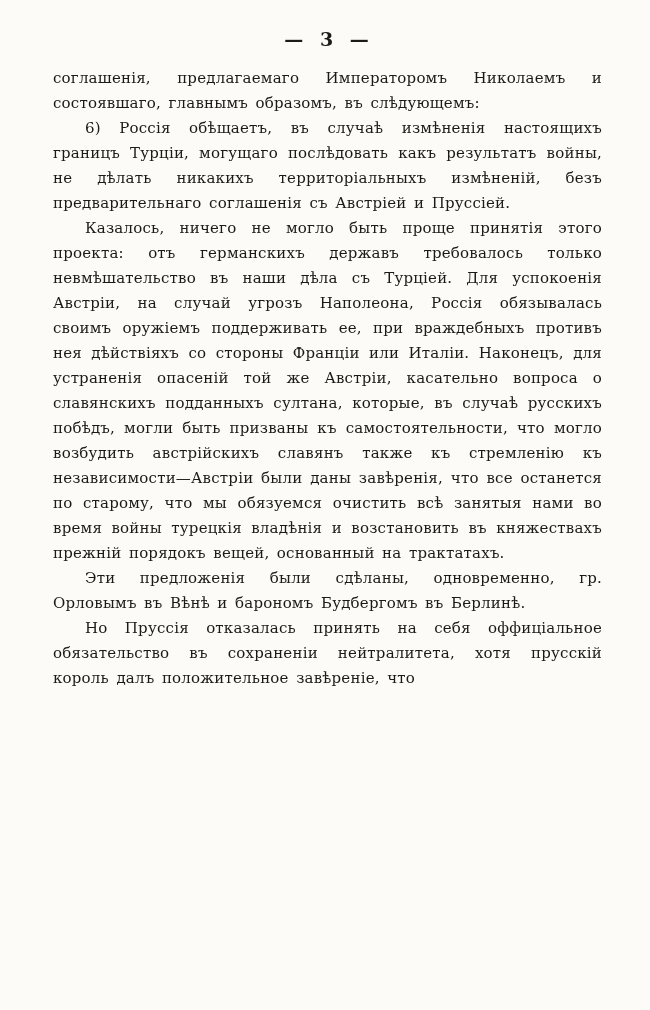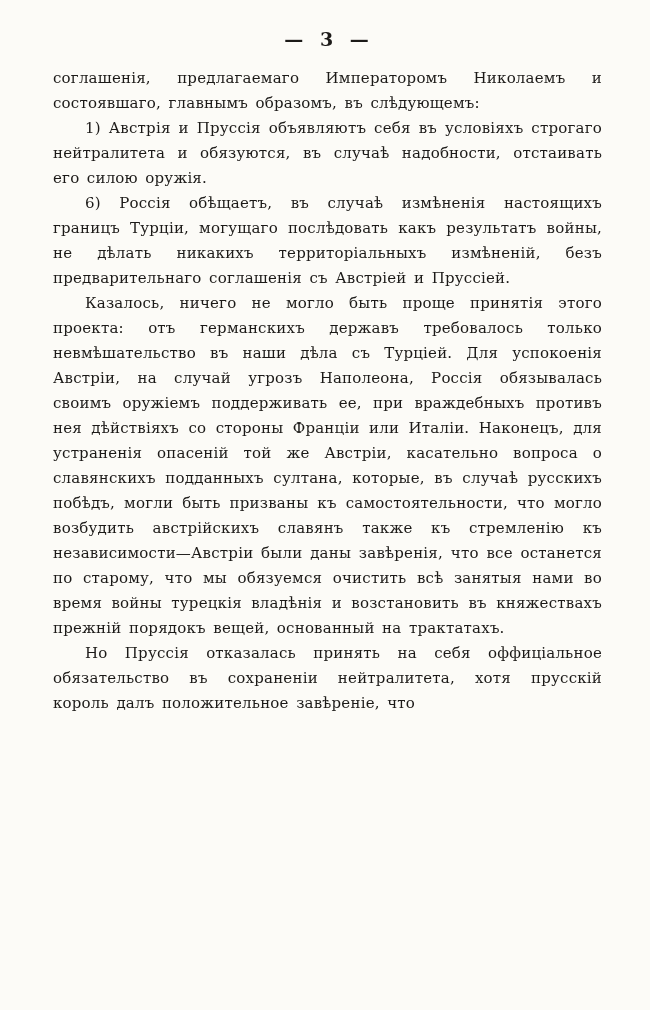--- a/index.html
+++ b/index.html
@@ -41,19 +41,19 @@
   }
 </style>
 </head>
 <body>
 
 <div class="page">
   <div class="page-number">—  3  —</div>
 
   <div class="body-text">
     <p>соглашенія, предлагаемаго Императоромъ Николаемъ и состоявшаго, главнымъ образомъ, въ слѣдующемъ:</p>
-    <p class="indent">1) Австрія и Пруссія объявляютъ себя въ условіяхъ строгаго нейтралитета и обязуются, въ случаѣ надобности, отстаивать его силою оружія.</p>
     <p class="indent">6) Россія обѣщаетъ, въ случаѣ измѣненія настоящихъ границъ Турціи, могущаго послѣдовать какъ результатъ войны, не дѣлать никакихъ территоріальныхъ измѣненій, безъ предварительнаго соглашенія съ Австріей и Пруссіей.</p>
     <p class="indent">Казалось, ничего не могло быть проще принятія этого проекта: отъ германскихъ державъ требовалось только невмѣшательство въ наши дѣла съ Турціей. Для успокоенія Австріи, на случай угрозъ Наполеона, Россія обязывалась своимъ оружіемъ поддерживать ее, при враждебныхъ противъ нея дѣйствіяхъ со стороны Франціи или Италіи. Наконецъ, для устраненія опасеній той же Австріи, касательно вопроса о славянскихъ подданныхъ султана, которые, въ случаѣ русскихъ побѣдъ, могли быть призваны къ самостоятельности, что могло возбудить австрійскихъ славянъ также къ стремленію къ независимости—Австріи были даны завѣренія, что все останется по старому, что мы обязуемся очистить всѣ занятыя нами во время войны турецкія владѣнія и возстановить въ княжествахъ прежній порядокъ вещей, основанный на трактатахъ.</p>
+    <p class="indent">Эти предложенія были сдѣланы, одновременно, гр. Орловымъ въ Вѣнѣ и барономъ Будбергомъ въ Берлинѣ.</p>
     <p class="indent">Но Пруссія отказалась принять на себя оффиціальное обязательство въ сохраненіи нейтралитета, хотя прусскій король далъ положительное завѣреніе, что</p>
   </div>
 
 </div>
 
 </body></html>

